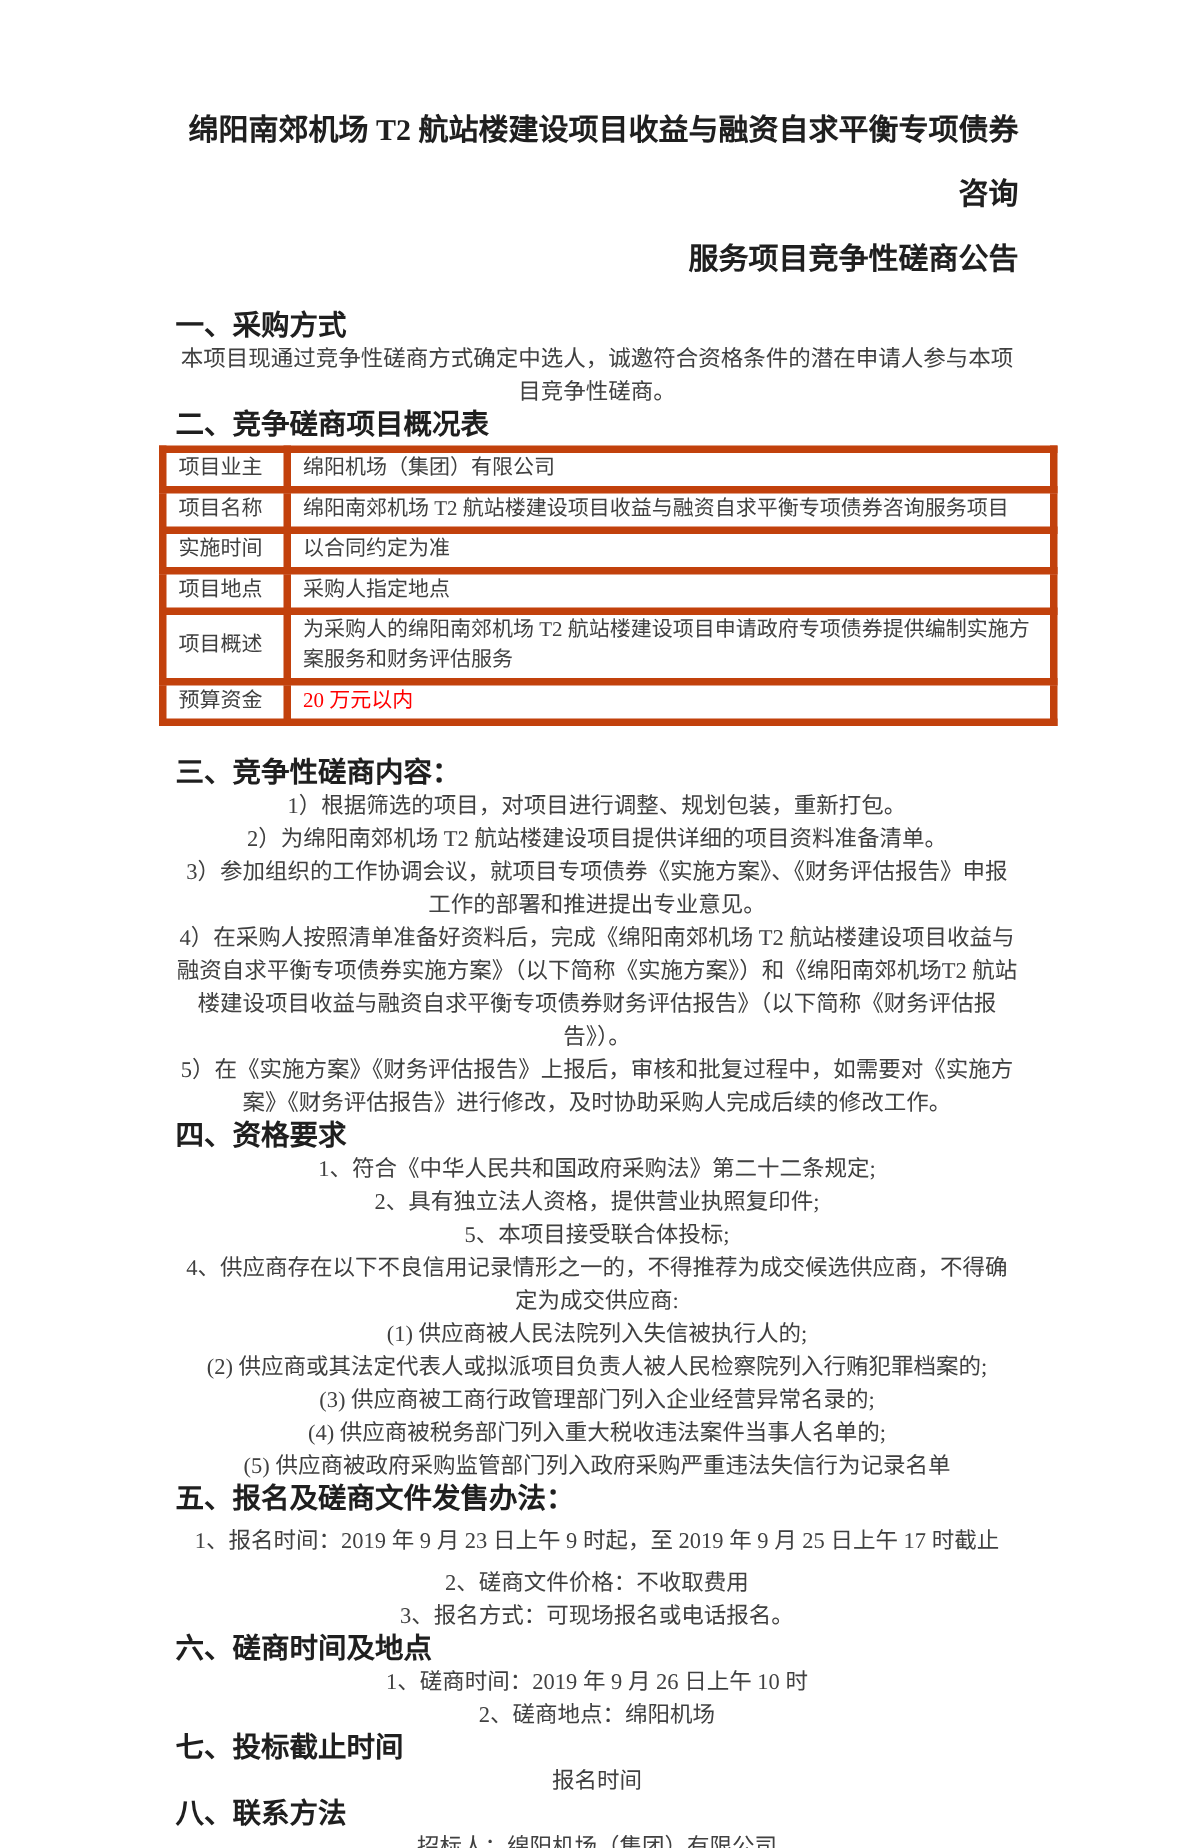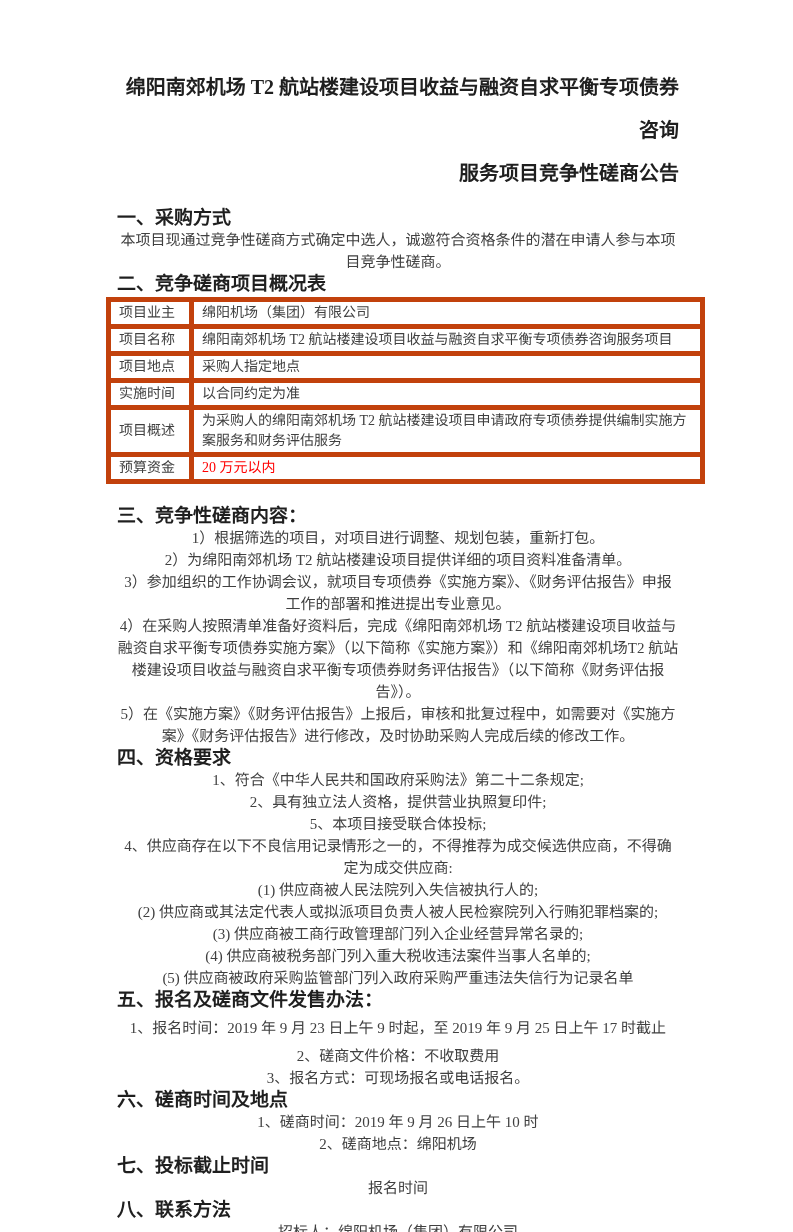--- a/index.html
+++ b/index.html
@@ -66,26 +66,26 @@
     <tbody>
       <tr>
         <td class="lbl">项目业主</td>
         <td>绵阳机场（集团）有限公司</td>
       </tr>
       <tr>
         <td class="lbl">项目名称</td>
         <td>绵阳南郊机场 T2 航站楼建设项目收益与融资自求平衡专项债券咨询服务项目</td>
       </tr>
       <tr>
+        <td class="lbl">实施时间</td>
+        <td>以合同约定为准</td>
+      </tr>
+      <tr>
         <td class="lbl">项目地点</td>
         <td>采购人指定地点</td>
-      </tr>
-      <tr>
-        <td class="lbl">实施时间</td>
-        <td>以合同约定为准</td>
       </tr>
       <tr>
         <td class="lbl">项目概述</td>
         <td>为采购人的绵阳南郊机场 T2 航站楼建设项目申请政府专项债券提供编制实施方案服务和财务评估服务</td>
       </tr>
       <tr>
         <td class="lbl">预算资金</td>
         <td class="budget">20 万元以内</td>
       </tr>
     </tbody>

